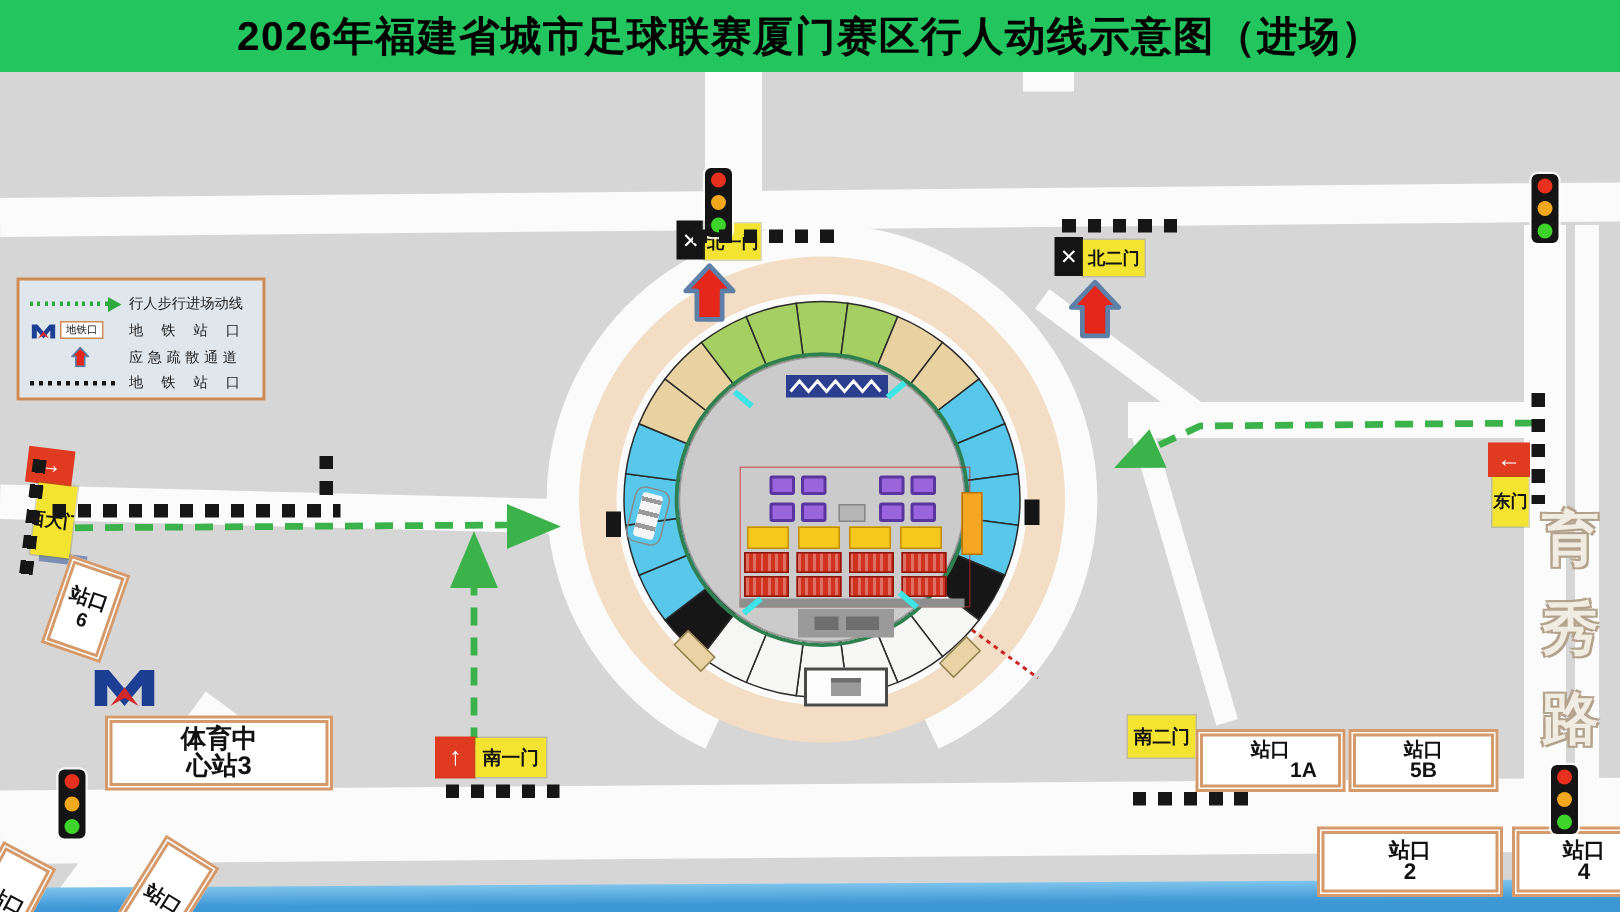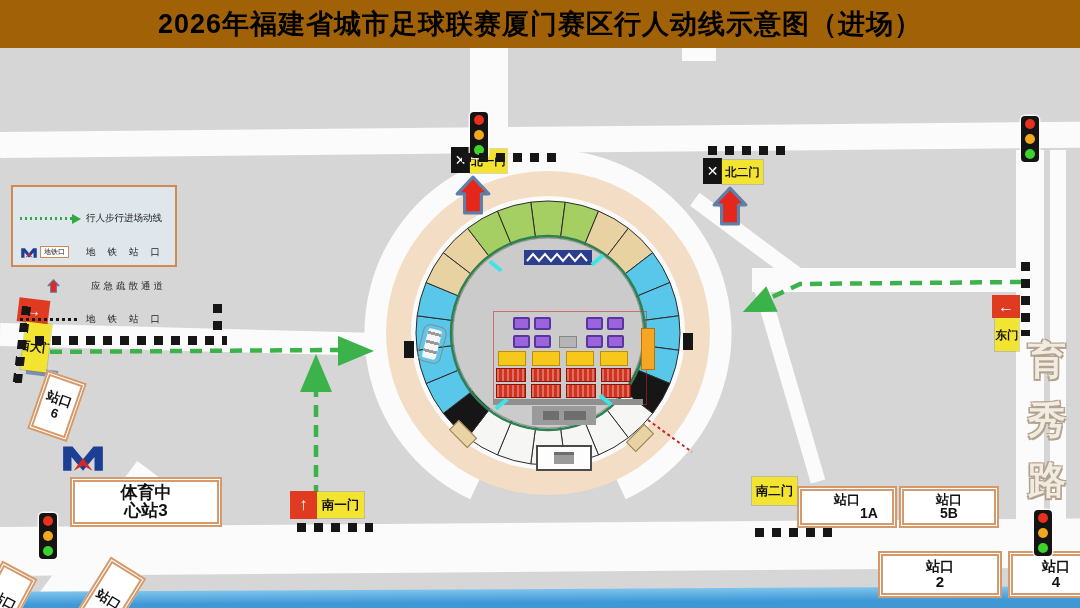--- a/index.html
+++ b/index.html
@@ -1,20 +1,20 @@
 <!DOCTYPE html>
 <html><head>
 <meta charset="utf-8">
 <style>
   html,body{margin:0;padding:0;}
   #app{position:relative;width:1080px;height:608px;overflow:hidden;background:#d6d6d6;
        font-family:"Liberation Sans","DejaVu Sans",sans-serif;color:#111;}
   .abs{position:absolute;}
   
-  #titlebar{left:0;top:0;width:1080px;height:48px;background:#a16207;display:flex;align-items:center;justify-content:center;z-index:40;}
+  #titlebar{left:0;top:0;width:1080px;height:48px;background:#22c55e;display:flex;align-items:center;justify-content:center;z-index:40;}
   #titlebar .t{font-size:27px;font-weight:bold;letter-spacing:1px;color:#000;}
   
   .road{background:#fbfbfb;z-index:1;}
   
   #water{left:0;top:589px;width:1084px;height:22px;background:linear-gradient(#7ec4ec,#3f98d6 60%);z-index:6;transform:rotate(-0.3deg);}
   
   .tl{width:18px;height:40px;background:#141414;border-radius:4px;display:flex;flex-direction:column;align-items:center;justify-content:space-between;padding:3px 0;box-shadow:0 0 0 1.5px rgba(255,255,255,.8);z-index:12;}
   .tl .b{width:10px;height:10px;border-radius:50%;}
   .b.r{background:#e8301e;} .b.y{background:#f2a81d;} .b.g{background:#3ed32a;}
   
@@ -24,25 +24,25 @@
   .vtext{word-break:break-all;text-align:center;}
   
   .dots-h{height:9px;background-image:repeating-linear-gradient(90deg,#161616 0 9px,transparent 9px 17px);z-index:13;}
   .dots-v{width:9px;background-image:repeating-linear-gradient(180deg,#161616 0 9px,transparent 9px 17px);z-index:13;}
   
   .stn{background:#fff;border:5px double #d59a6b;color:#111;font-weight:bold;display:flex;flex-direction:column;align-items:center;justify-content:center;z-index:11;}
   .stn .l1{line-height:1.05;} .stn .l2{line-height:1.05;}
   
   #legend{left:11px;top:185px;width:166px;height:82px;background:#dfe6ec;border:2px solid #cf8a52;z-index:15;padding:5px 7px;box-sizing:border-box;}
   #legend .hd{font-size:13px;font-weight:bold;}
-  #legend .row{display:flex;align-items:center;margin-top:20px;}
+  #legend .row{display:flex;align-items:center;margin-top:4px;}
   #legend .ic{width:66px;display:flex;align-items:center;}
   #legend .lb{font-size:9.5px;color:#222;flex:1;}
   .ls-wide{letter-spacing:12px;margin-right:-12px;}
-  .ls-med{letter-spacing:3px;margin-right:-3px;text-align:center;}
+  .ls-med{letter-spacing:3px;margin-right:-3px;}
   .gdots{width:52px;height:3px;background-image:repeating-linear-gradient(90deg,#2faa3e 0 2px,transparent 2px 5px);}
   .gtri{width:0;height:0;border-top:5px solid transparent;border-bottom:5px solid transparent;border-left:9px solid #2faa3e;}
   .kdots{width:58px;height:3px;background-image:repeating-linear-gradient(90deg,#161616 0 3px,transparent 3px 6px);}
   .mtag{border:1px solid #cf8a52;background:#fff;font-size:7px;padding:0 3px;margin-left:2px;white-space:nowrap;}
   
   .earrow{z-index:12;}
   
   .blk{position:absolute;z-index:5;box-sizing:border-box;}
   .purple{width:17px;height:13px;background:#9a64dd;border:2px solid #5a35a0;border-radius:2px;}
   .yblk{width:28px;height:15px;background:#f6c81c;border:1px solid #c08c00;}

